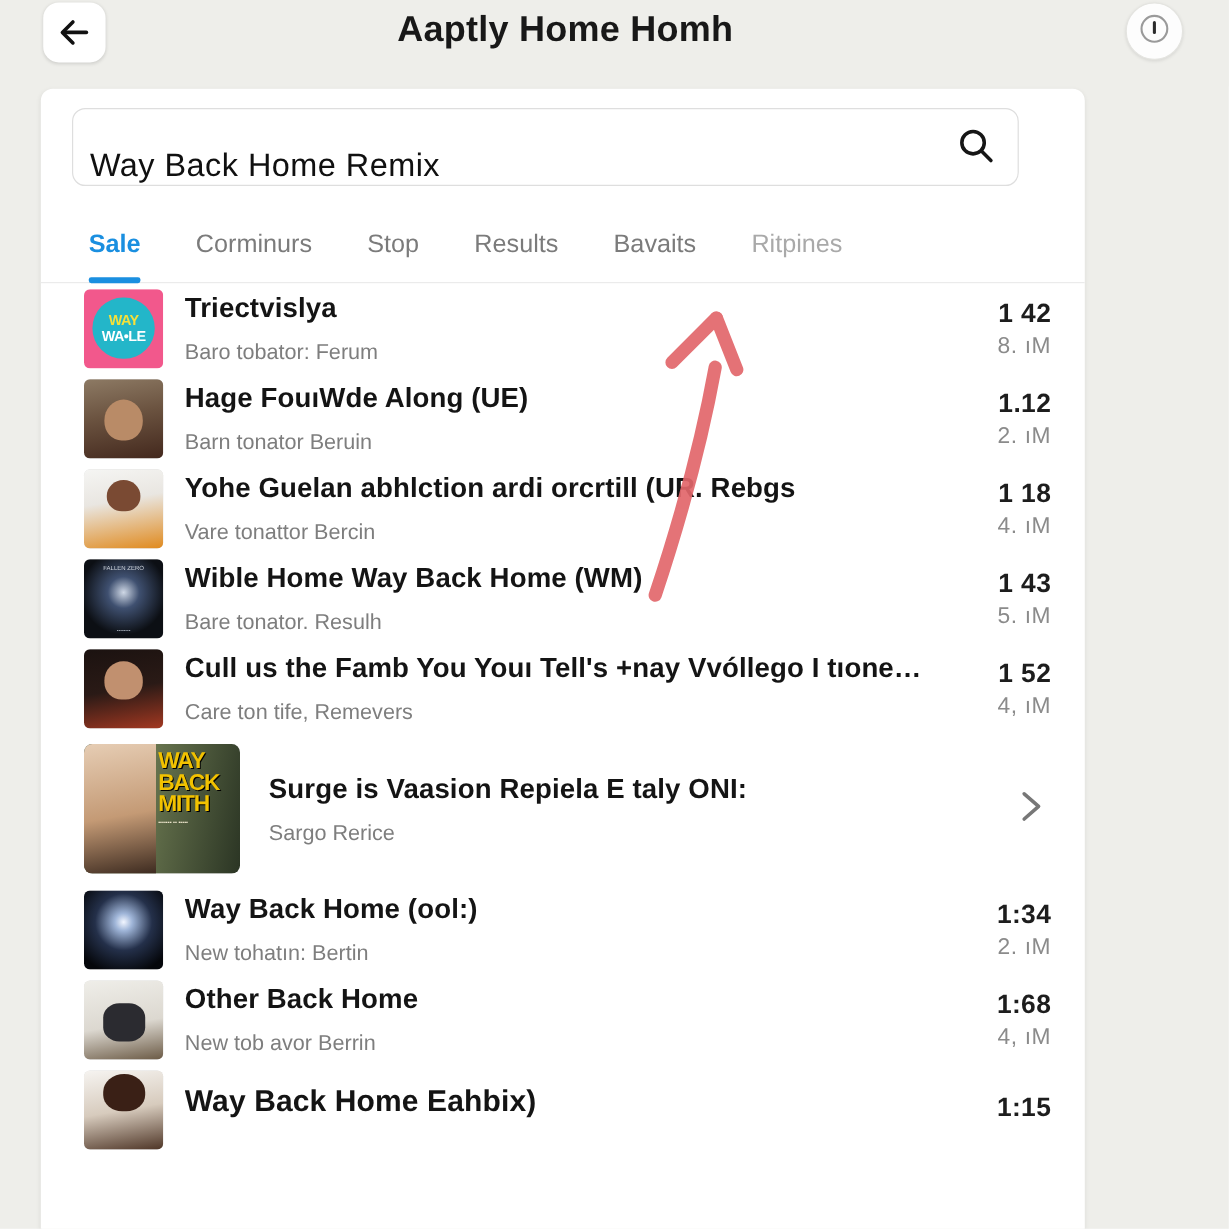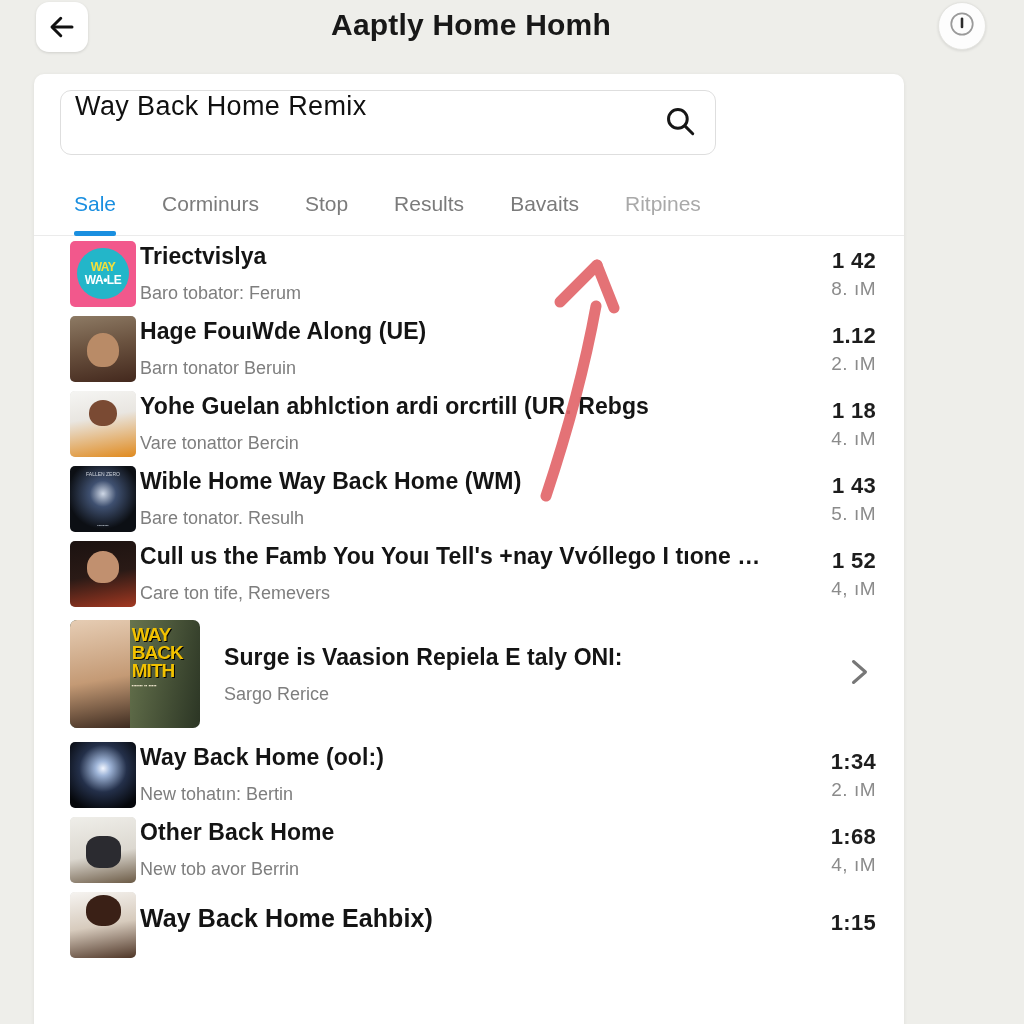--- a/index.html
+++ b/index.html
@@ -70,26 +70,26 @@
     background: #ffffff;
     border-radius: 10px 10px 0 0;
     box-shadow: 0 1px 4px rgba(0,0,0,0.07);
     overflow: hidden;
   }
 
   
   #search-wrap {
     position: absolute;
     left: 26px; top: 16px;
-    width: 656px; height: 65px;
+    width: 789px; height: 65px;
     background: #ffffff;
     border: 1.5px solid #dedede;
     border-radius: 11px;
     display: flex;
-    align-items: flex-start;
+    align-items: flex-end;
   }
   #search-input {
     flex: 1;
     border: none;
     outline: none;
     background: transparent;
     font-family: "Liberation Sans", sans-serif;
     font-size: 27px;
     color: #101010;
     padding: 0 10px 0 14px;
@@ -116,21 +116,21 @@
   .tab {
     position: relative;
     padding: 18px 0 0 0;
     margin-right: 46px;
     font-size: 21px;
     color: #7b7b7b;
     white-space: nowrap;
     cursor: pointer;
     height: 62px;
   }
-  .tab.active { color: #1a8fe0; font-weight: normal; }
+  .tab.active { color: #1a8fe0; font-weight: bold; }
   .tab.active .tab-underline {
     position: absolute;
     left: 0; bottom: 0;
     width: 100%; height: 5px;
     background: #1a8fe0;
     border-radius: 2px;
   }
   .tab.faded { color: #a9a9a9; }
 
   
@@ -160,21 +160,21 @@
   }
   .thumb.wide {
     width: 130px; height: 108px;
     border-radius: 7px;
   }
   .thumb.circleart { border-radius: 5px; }
 
   .row-text {
     flex: 1 1 auto;
     min-width: 0;
-    padding-left: 4px;
+    padding-left: 18px;
     padding-right: 14px;
   }
   .row.featured .row-text { padding-left: 24px; }
 
   .row-title {
     font-size: 23px;
     font-weight: bold;
     color: #141414;
     white-space: nowrap;
     overflow: hidden;

